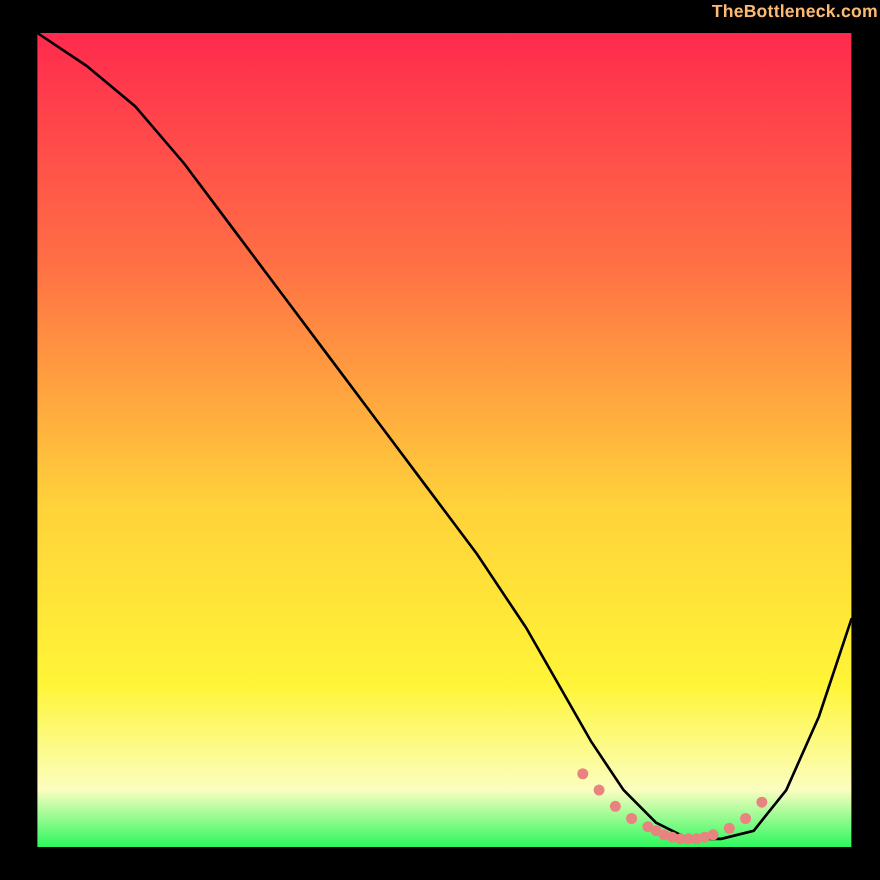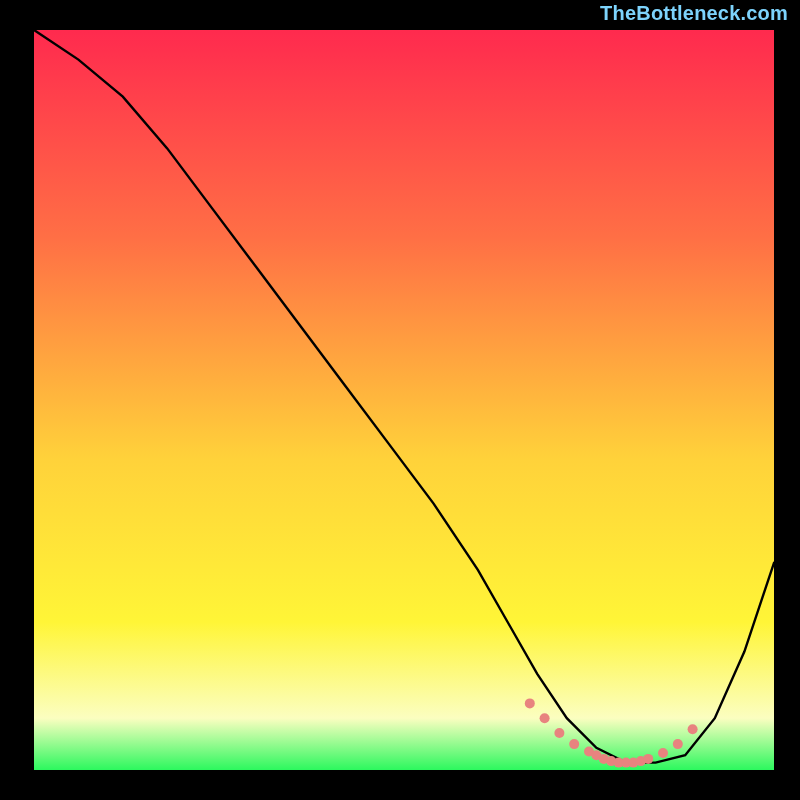--- a/index.html
+++ b/index.html
@@ -12,25 +12,25 @@
   }
   .stage {
     position: relative;
     width: 800px;
     height: 800px;
     background: #000;
   }
   .watermark {
     position: absolute;
     top: 2px;
-    right: 12px;
+    right: 2px;
     font-family: Arial, Helvetica, sans-serif;
-    font-size: 20px;
+    font-size: 16px;
     font-weight: bold;
-    color: #7dd3fc;
+    color: #fdba74;
     letter-spacing: 0.2px;
     z-index: 4;
   }
   svg.chart {
     position: absolute;
     left: 0;
     top: 0;
     z-index: 2;
   }
 </style>

